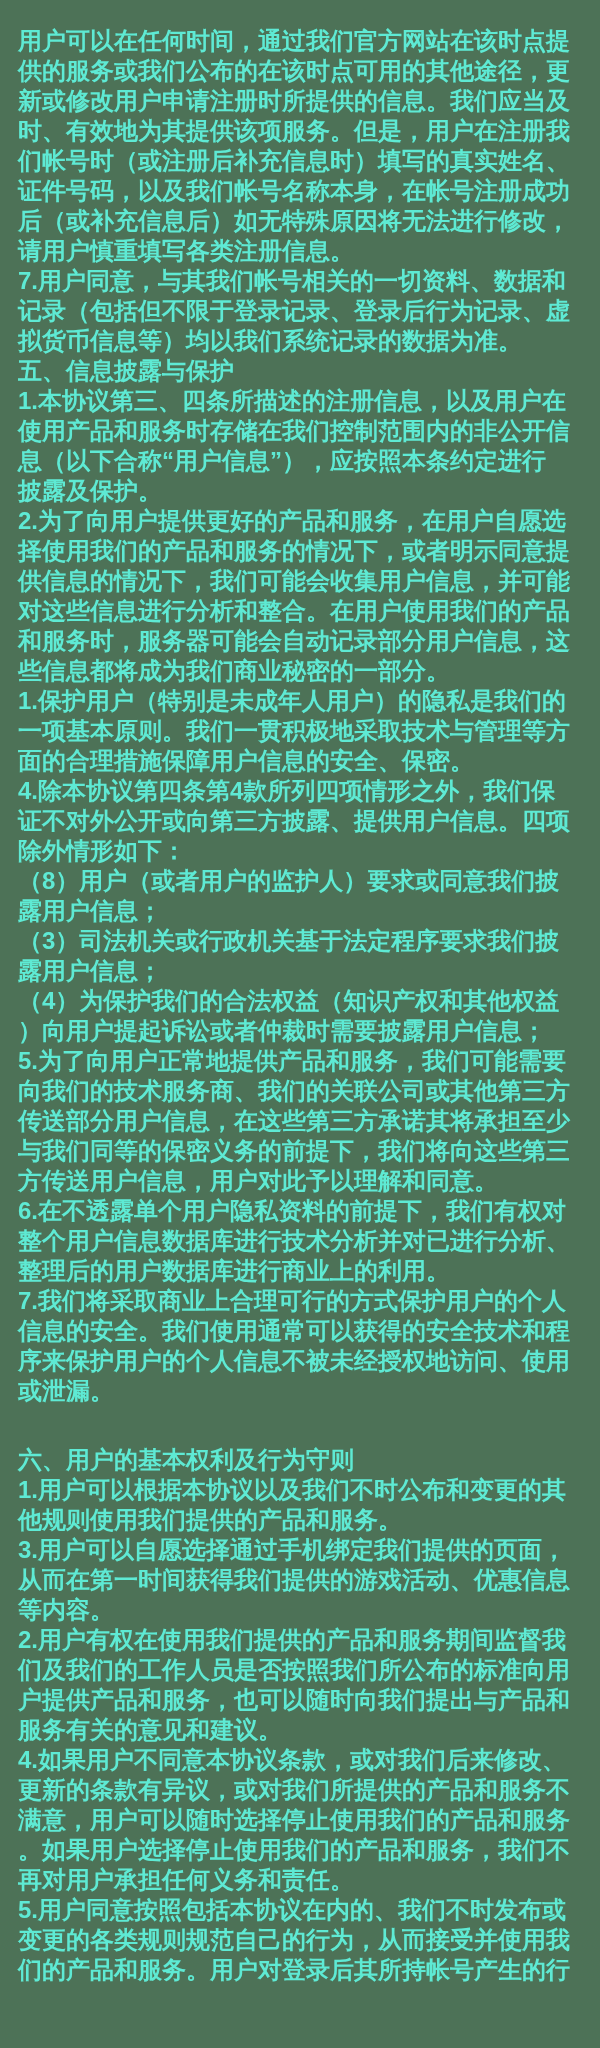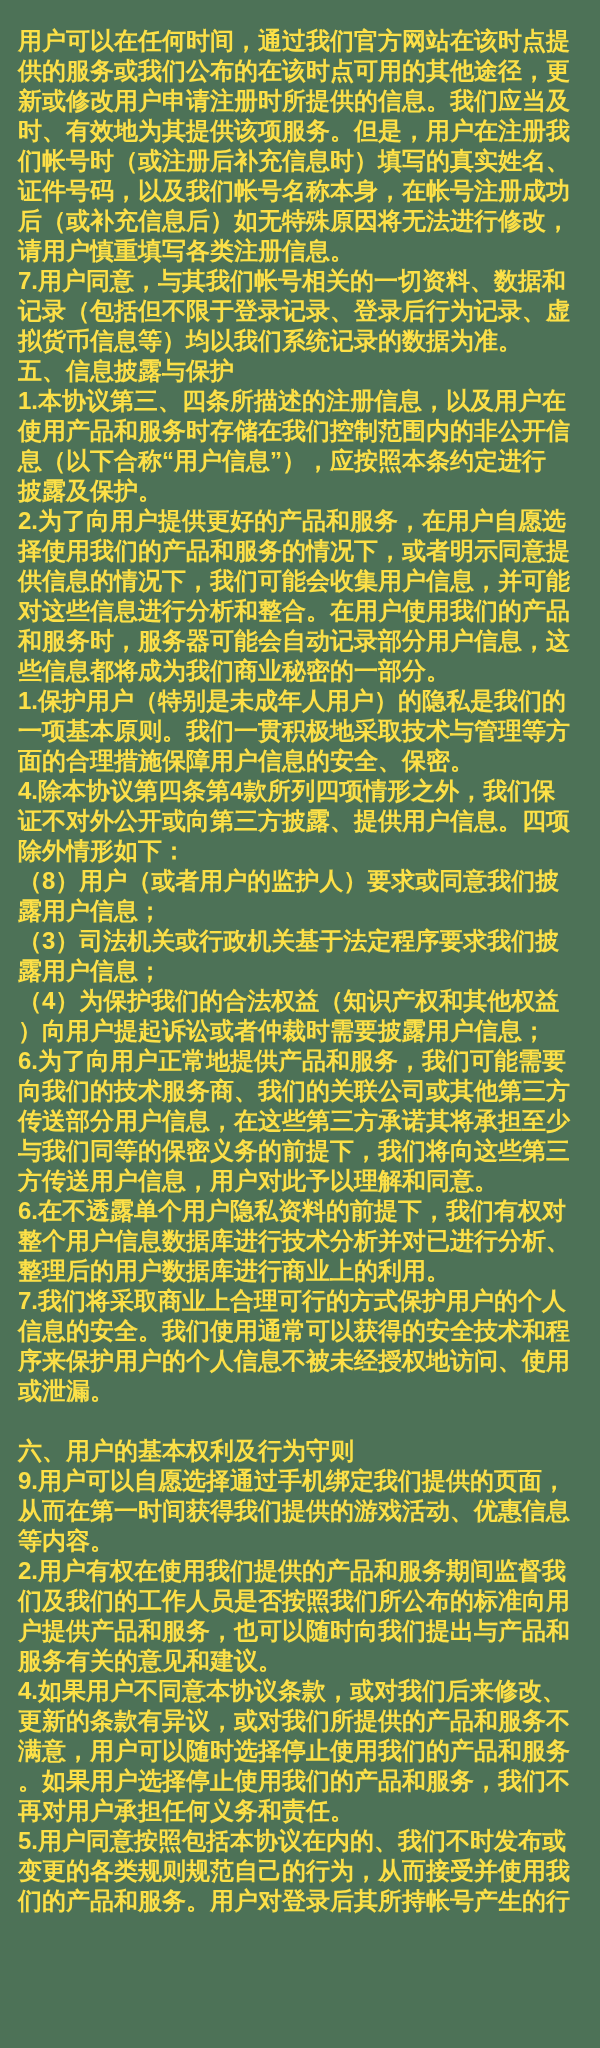--- a/index.html
+++ b/index.html
@@ -19,26 +19,26 @@
     padding: 26px 18px 0 18px;
     background: #4d7257;
   }
   .doc p {
     margin: 0;
     padding: 0;
     font-family: "Liberation Sans", "DejaVu Sans", sans-serif;
     font-weight: 700;
     font-size: 24px;
     line-height: 30px;
-    color: #fde047;
+    color: #5eead4;
     white-space: pre;           
     letter-spacing: 0;
   }
   .doc p.gap-above {
-    margin-top: 30px;           
+    margin-top: 39px;           
   }
 </style>
 </head>
 <body>
 
 <div class="page">
   <div class="doc">
     <p>用户可以在任何时间，通过我们官方网站在该时点提
 供的服务或我们公布的在该时点可用的其他途径，更
 新或修改用户申请注册时所提供的信息。我们应当及
@@ -66,34 +66,36 @@
 面的合理措施保障用户信息的安全、保密。</p>
     <p>4.除本协议第四条第4款所列四项情形之外，我们保
 证不对外公开或向第三方披露、提供用户信息。四项
 除外情形如下：</p>
     <p>（8）用户（或者用户的监护人）要求或同意我们披
 露用户信息；</p>
     <p>（3）司法机关或行政机关基于法定程序要求我们披
 露用户信息；</p>
     <p>（4）为保护我们的合法权益（知识产权和其他权益
 ）向用户提起诉讼或者仲裁时需要披露用户信息；</p>
-    <p>6.为了向用户正常地提供产品和服务，我们可能需要
+    <p>5.为了向用户正常地提供产品和服务，我们可能需要
 向我们的技术服务商、我们的关联公司或其他第三方
 传送部分用户信息，在这些第三方承诺其将承担至少
 与我们同等的保密义务的前提下，我们将向这些第三
 方传送用户信息，用户对此予以理解和同意。</p>
     <p>6.在不透露单个用户隐私资料的前提下，我们有权对
 整个用户信息数据库进行技术分析并对已进行分析、
 整理后的用户数据库进行商业上的利用。</p>
     <p>7.我们将采取商业上合理可行的方式保护用户的个人
 信息的安全。我们使用通常可以获得的安全技术和程
 序来保护用户的个人信息不被未经授权地访问、使用
 或泄漏。</p>
     <p class="gap-above">六、用户的基本权利及行为守则</p>
-    <p>9.用户可以自愿选择通过手机绑定我们提供的页面，
+    <p>1.用户可以根据本协议以及我们不时公布和变更的其
+他规则使用我们提供的产品和服务。</p>
+    <p>3.用户可以自愿选择通过手机绑定我们提供的页面，
 从而在第一时间获得我们提供的游戏活动、优惠信息
 等内容。</p>
     <p>2.用户有权在使用我们提供的产品和服务期间监督我
 们及我们的工作人员是否按照我们所公布的标准向用
 户提供产品和服务，也可以随时向我们提出与产品和
 服务有关的意见和建议。</p>
     <p>4.如果用户不同意本协议条款，或对我们后来修改、
 更新的条款有异议，或对我们所提供的产品和服务不
 满意，用户可以随时选择停止使用我们的产品和服务
 。如果用户选择停止使用我们的产品和服务，我们不

